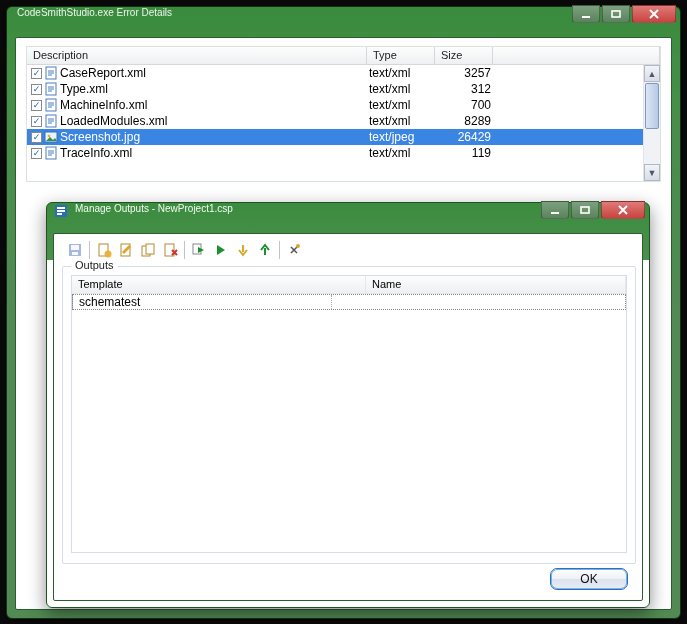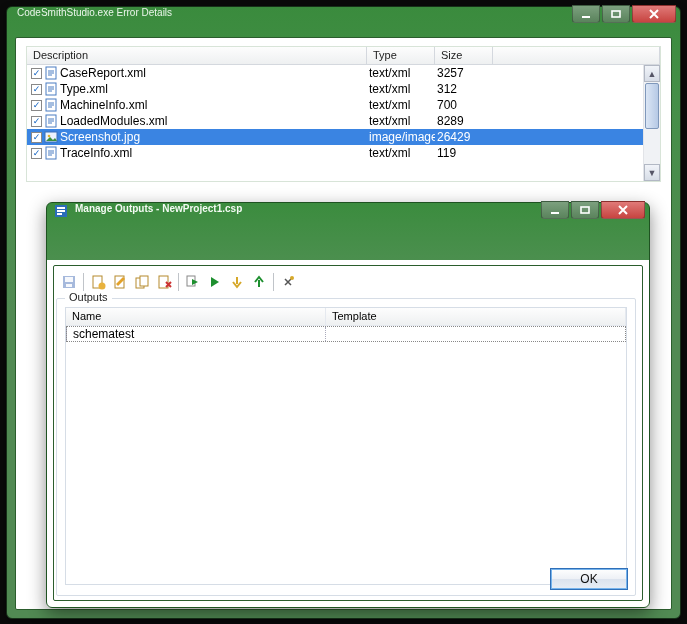--- a/index.html
+++ b/index.html
@@ -75,21 +75,21 @@
   .col-rest{ flex:1; border-right:none;}
   .list-body { position:relative; }
   .row {
     display:flex; align-items:center;
     height:16px;
   }
   .row.selected { background:#3a84e2; color:#fff; }
   .row .c { padding:0 2px; white-space:nowrap; overflow:hidden;}
   .row .c-desc { flex:0 0 340px; display:flex; align-items:center; gap:2px; padding-left:4px;}
   .row .c-type { flex:0 0 68px; }
-  .row .c-size { flex:0 0 58px; }
+  .row .c-size { flex:0 0 58px;text-align:right; }
   .checkbox {
     width:11px; height:11px;
     border:1px solid #888;
     background:#fff;
     display:inline-flex; align-items:center; justify-content:center;
     font-size:9px; line-height:9px;
     color:#1060c0;
   }
   .row.selected .checkbox { background:#fff; }
   .file-ico {
@@ -122,34 +122,32 @@
     position:absolute;
     left:30px; top:164px;
     width:604px; height:406px;
     background:linear-gradient(#3b8c3e,#4b8f4e 14%, #ffffff 14%);
     border:1px solid #1e5221;
     border-radius:6px;
     box-shadow:0 6px 18px rgba(0,0,0,.45);
   }
   .dialog .titlebar {
     height:26px; color:#f3faf3;
-    font-weight:bold;
   }
   .dialog .icon {
     width:16px;height:16px;
     display:flex;align-items:center;justify-content:center;
     margin-right:2px;
   }
   .dialog-client {
     position:absolute; left:6px; right:6px; top:30px; bottom:6px;
     background:#fff;
     border:1px solid #2b5d2d;
     border-radius:2px;
-    padding:4px 6px 6px 2px;
-    margin-top:32px;
+    padding:4px 6px 6px 8px;
   }
 
   .toolbar {
     display:flex; align-items:center; gap:0;
     height:24px;
     padding:0 2px;
   }
   .tb-btn {
     width:22px; height:22px;
     display:inline-flex; align-items:center; justify-content:center;
@@ -201,21 +199,21 @@
     outline:1px dotted #888; outline-offset:-1px;align-items:center;
   }
 
   .btn-row {
     position:absolute; right:14px; bottom:10px;
     display:flex; gap:10px;
   }
   .push-btn {
     width:78px; height:22px;
     border:1px solid #8a9aad;
-    border-radius:0;
+    border-radius:7px;
     background:linear-gradient(#fefefe,#eef1f6 48%, #dce3ee 52%, #e8edf5);
     font-size:12px;
     display:flex;align-items:center;justify-content:center;
     color:#111;
   }
   .push-btn.default {
     border-color:#2f6fb8;
     box-shadow:0 0 0 1px #76b3ec inset;
   }
 </style>
@@ -315,21 +313,21 @@
               <span class="checkbox">✓</span>
               <span class="file-ico">
                 <svg width="14" height="14">
                   <rect x="1" y="2" width="12" height="10" fill="#eaf3ff" stroke="#3a6fb8"></rect>
                   <circle cx="5" cy="6" r="1.3" fill="#e0b030"></circle>
                   <path d="M2 11 L6 7 L9 10 L11 8 L13 11 Z" fill="#3a8f3d"></path>
                 </svg>
               </span>
               <span>Screenshot.jpg</span>
             </div>
-            <div class="c c-type">image/image</div>
+            <div class="c c-type">text/jpeg</div>
             <div class="c c-size">26429</div>
           </div>
           <div class="row">
             <div class="c c-desc">
               <span class="checkbox">✓</span>
               <span class="file-ico">
                 <svg width="14" height="14">
                   <rect x="2" y="1" width="10" height="12" fill="#fff" stroke="#4a7dc1"></rect>
                   <path d="M4 5h6M4 7h6M4 9h4" stroke="#4a7dc1" stroke-width="1"></path>
                 </svg>
@@ -442,22 +440,22 @@
                 <circle cx="12" cy="4" r="2" fill="#d6a82a"></circle>
               </svg>
           </div>
         </div>
 
         <div class="group">
           <div class="legend">Outputs</div>
 
           <div class="out-list">
             <div class="out-header">
+              <div class="oc oc-tpl">Template</div>
               <div class="oc oc-name">Name</div>
-              <div class="oc oc-tpl">Template</div>
             </div>
             <div id="out-rows">
                 <div class="out-row dotted">
                   <div class="oc oc-name">schematest</div>
                 </div>
               </div>
           </div>
         </div>
 
         <div class="btn-row">

